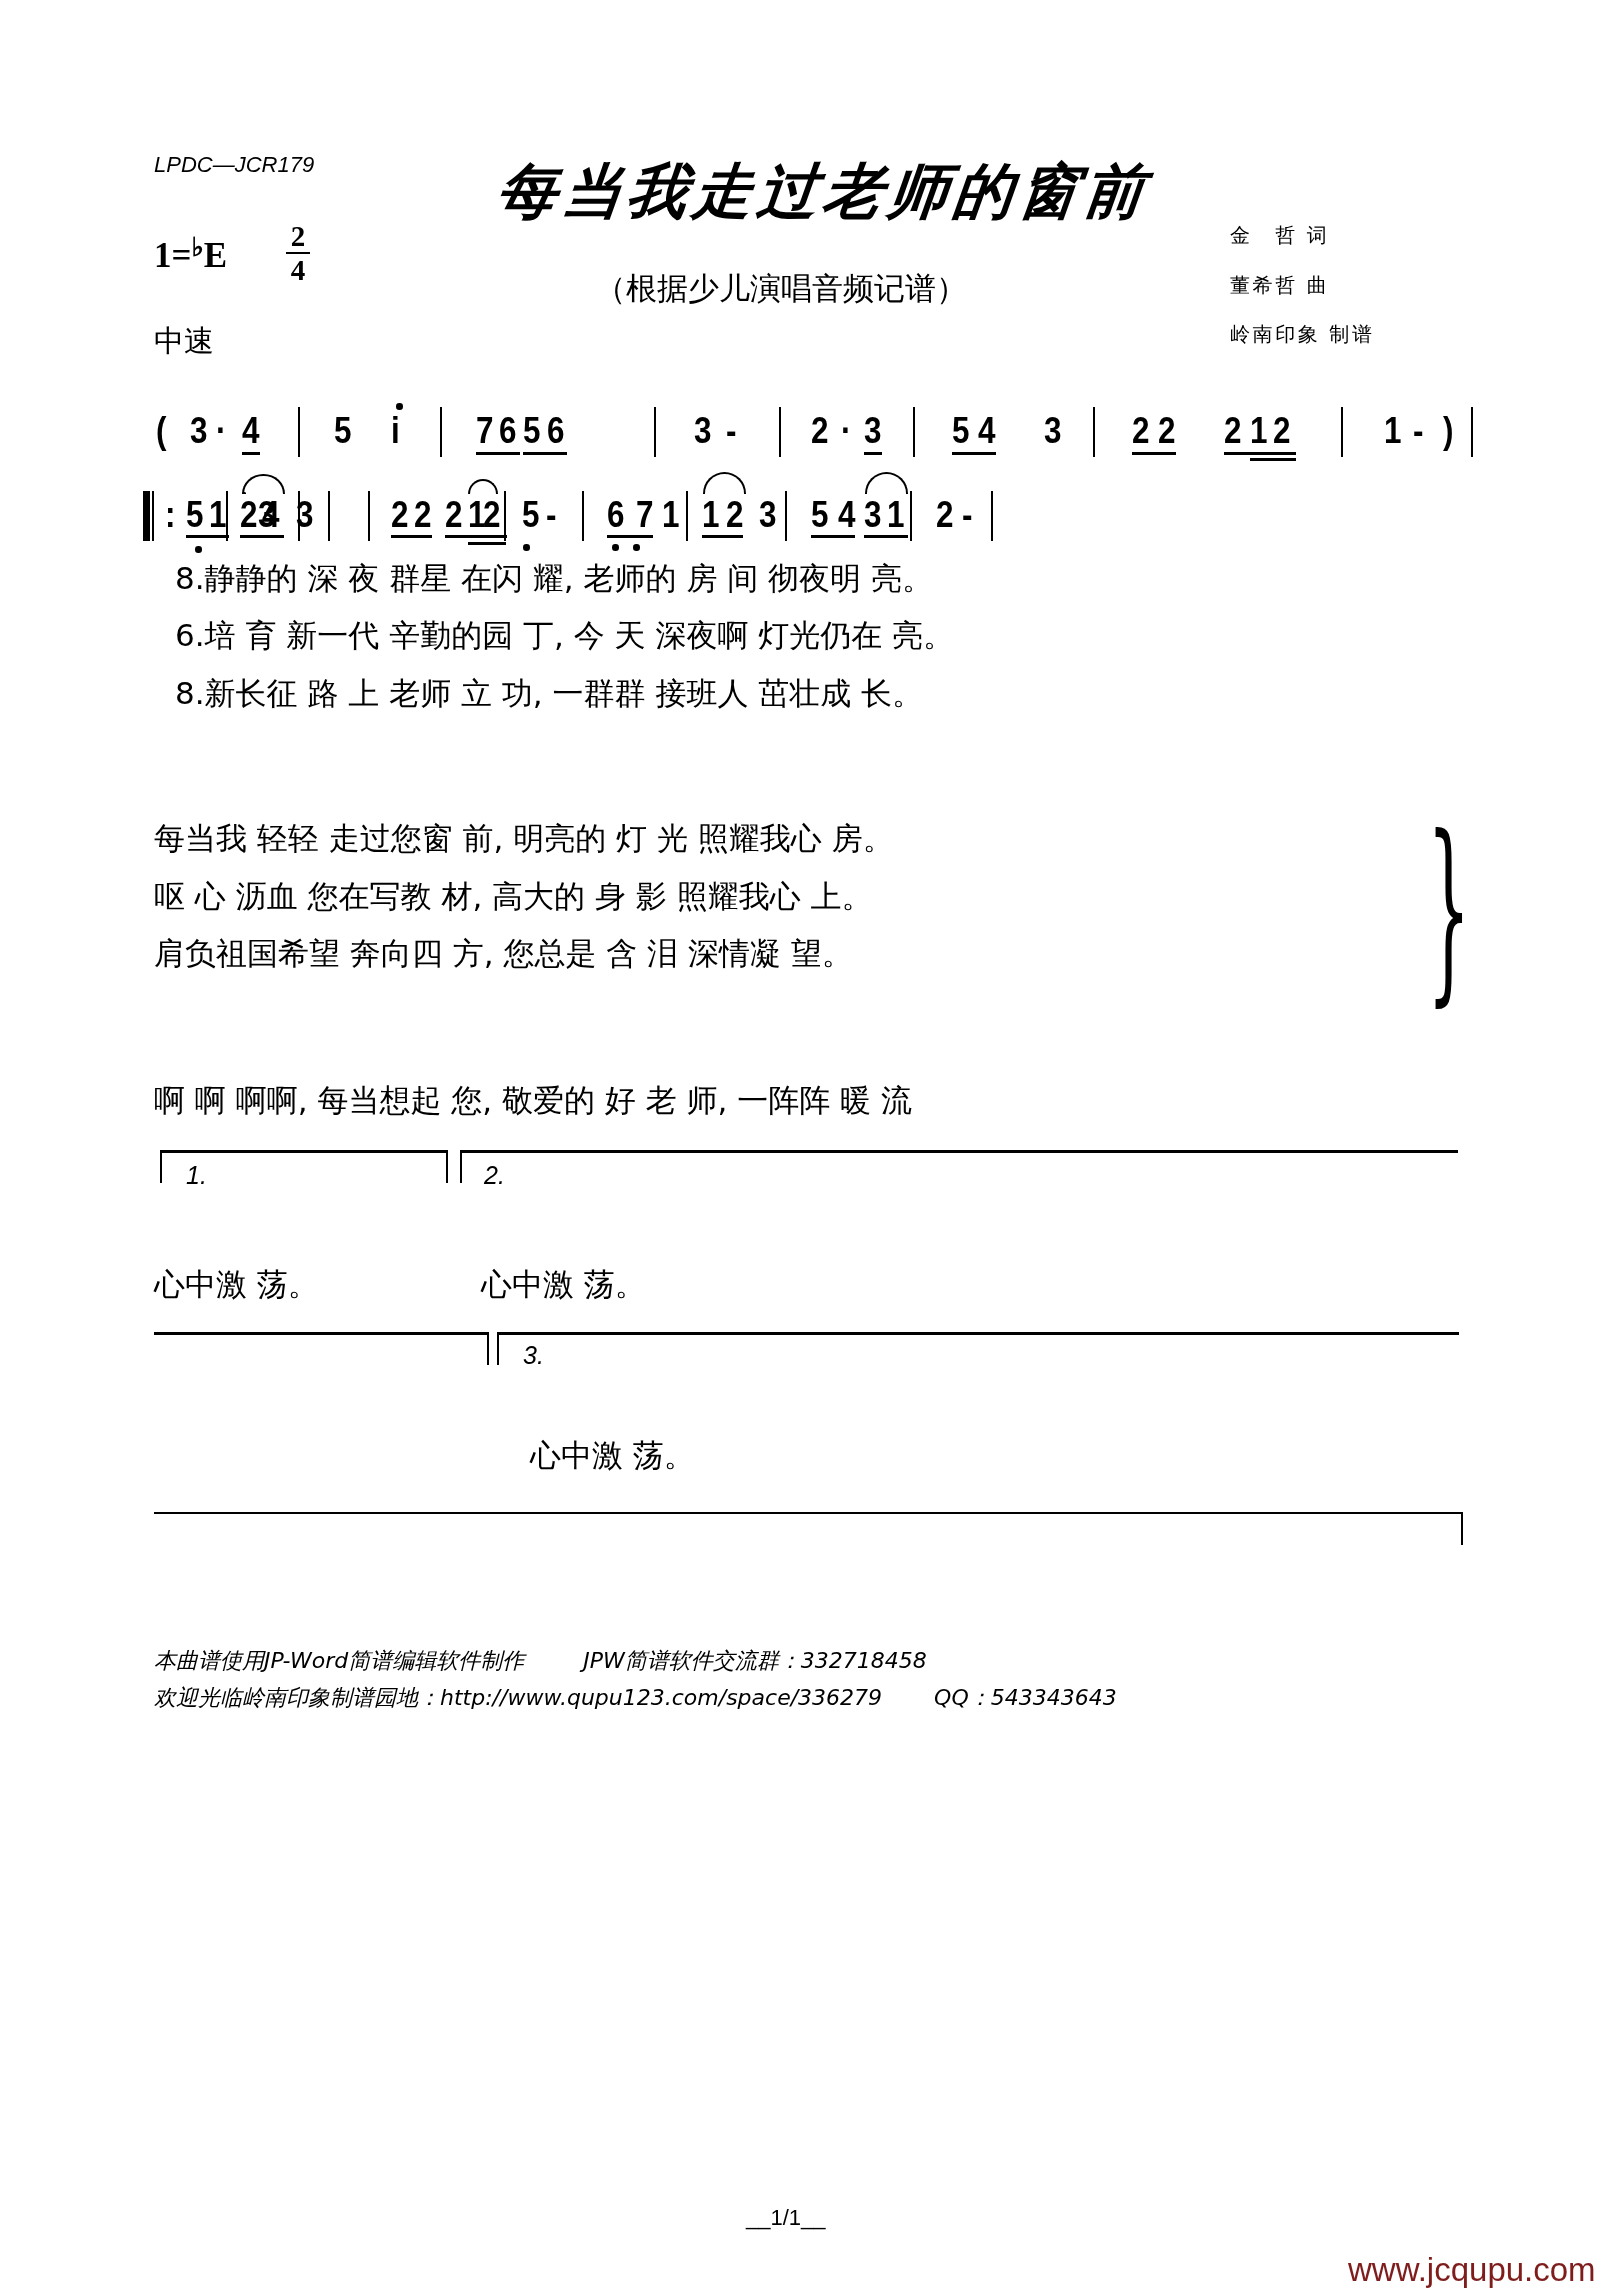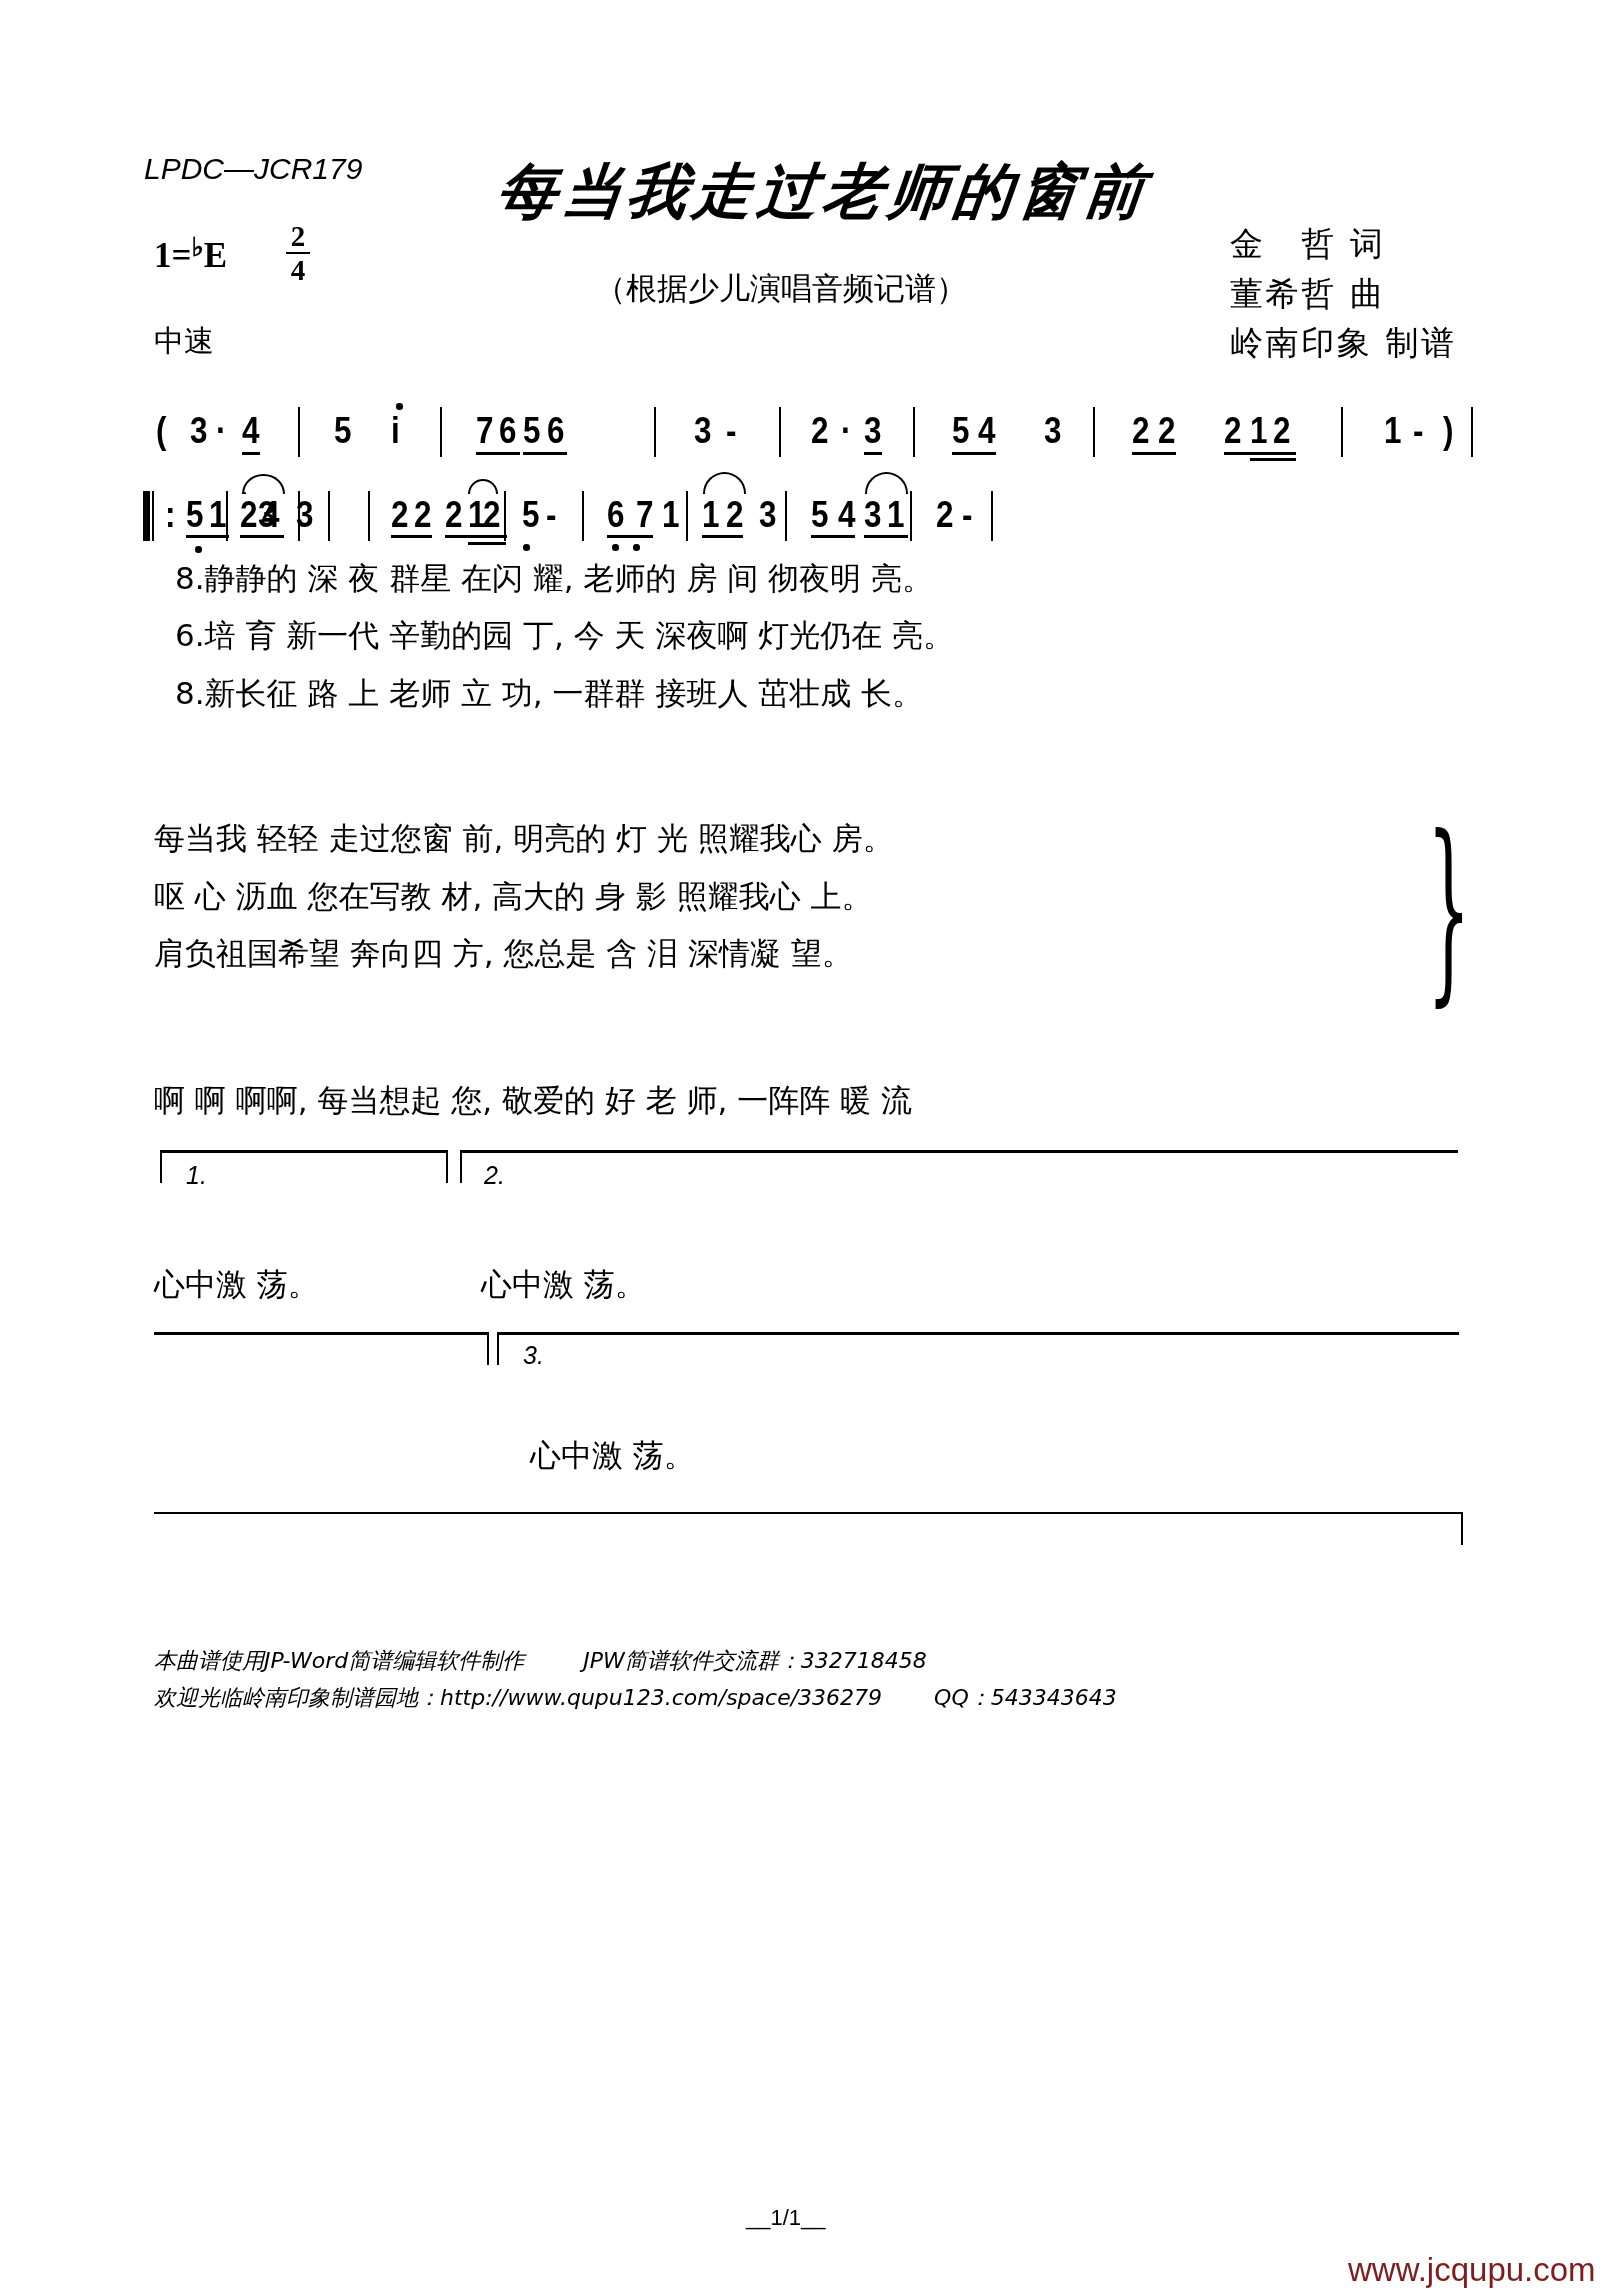--- a/index.html
+++ b/index.html
@@ -1,26 +1,26 @@
 <!DOCTYPE html>
 <html style="font-size:10.5px"><head>
 <meta charset="utf-8">
 <style>
   html, body { margin:0; padding:0; background:#ffffff; }
   body { width:1623px; height:2295px; position:relative; overflow:hidden; font-family:"Liberation Sans", sans-serif; color:#000; }
   .abs { position:absolute; }
-  .code { left:144px; top:152px; font-size:30px; font-style:italic; }
+  .code { left:154px; top:152px; font-size:22px; font-style:italic; }
   .title { left:497px; top:152px; font-size:60px; font-family:"DejaVu Serif", serif; font-weight:bold; letter-spacing:5.2px; font-style:italic; transform:skewX(-6deg); }
   .key { left:154px; top:236px; font-size:35px; font-weight:bold; font-family:"Liberation Serif", serif; }
   .key .flat { font-size:26px; vertical-align:top; position:relative; top:-3.9px; }
   .ts { position:absolute; left:285px; top:222px; width:26px; text-align:center; font-weight:bold; font-family:"Liberation Serif", serif; font-size:29px; line-height:29px; }
   .ts .bar { border-top:2.6px solid #000; margin:1.3px 1.3px; }
   .subtitle { left:595px; top:268px; font-size:31px; font-family:"DejaVu Sans", sans-serif; }
   .tempo { left:154px; top:321px; font-size:30px; font-family:"DejaVu Sans", sans-serif; }
-  .credit { left:1230px; font-size:33px; font-family:"DejaVu Sans", sans-serif; letter-spacing:2.6px; }
+  .credit { left:1230px; font-size:20px; font-family:"DejaVu Sans", sans-serif; letter-spacing:2.6px; }
   .note { position:absolute; font-family:"Liberation Sans", sans-serif; font-weight:bold; font-size:37px; line-height:37px; transform:scaleX(0.85); transform-origin:left top; }
   .barline { position:absolute; width:2px; background:#000; }
   .thick { width:6.5px; }
   .ul { position:absolute; height:2.6px; background:#000; }
   .dotb { position:absolute; width:6.5px; height:6.5px; border-radius:50%; background:#000; }
   .slur { position:absolute; border:2px solid #000; border-bottom:none; border-radius:50% 50% 0 0 / 100% 100% 0 0; }
   .lyric { position:absolute; font-family:"DejaVu Sans", sans-serif; font-size:31px; line-height:31px; white-space:pre; }
   .volta { position:absolute; border-top:3.3px solid #000; }
   .voltaL { position:absolute; width:2px; background:#000; }
   .vnum { position:absolute; font-size:25px; font-style:italic; }

